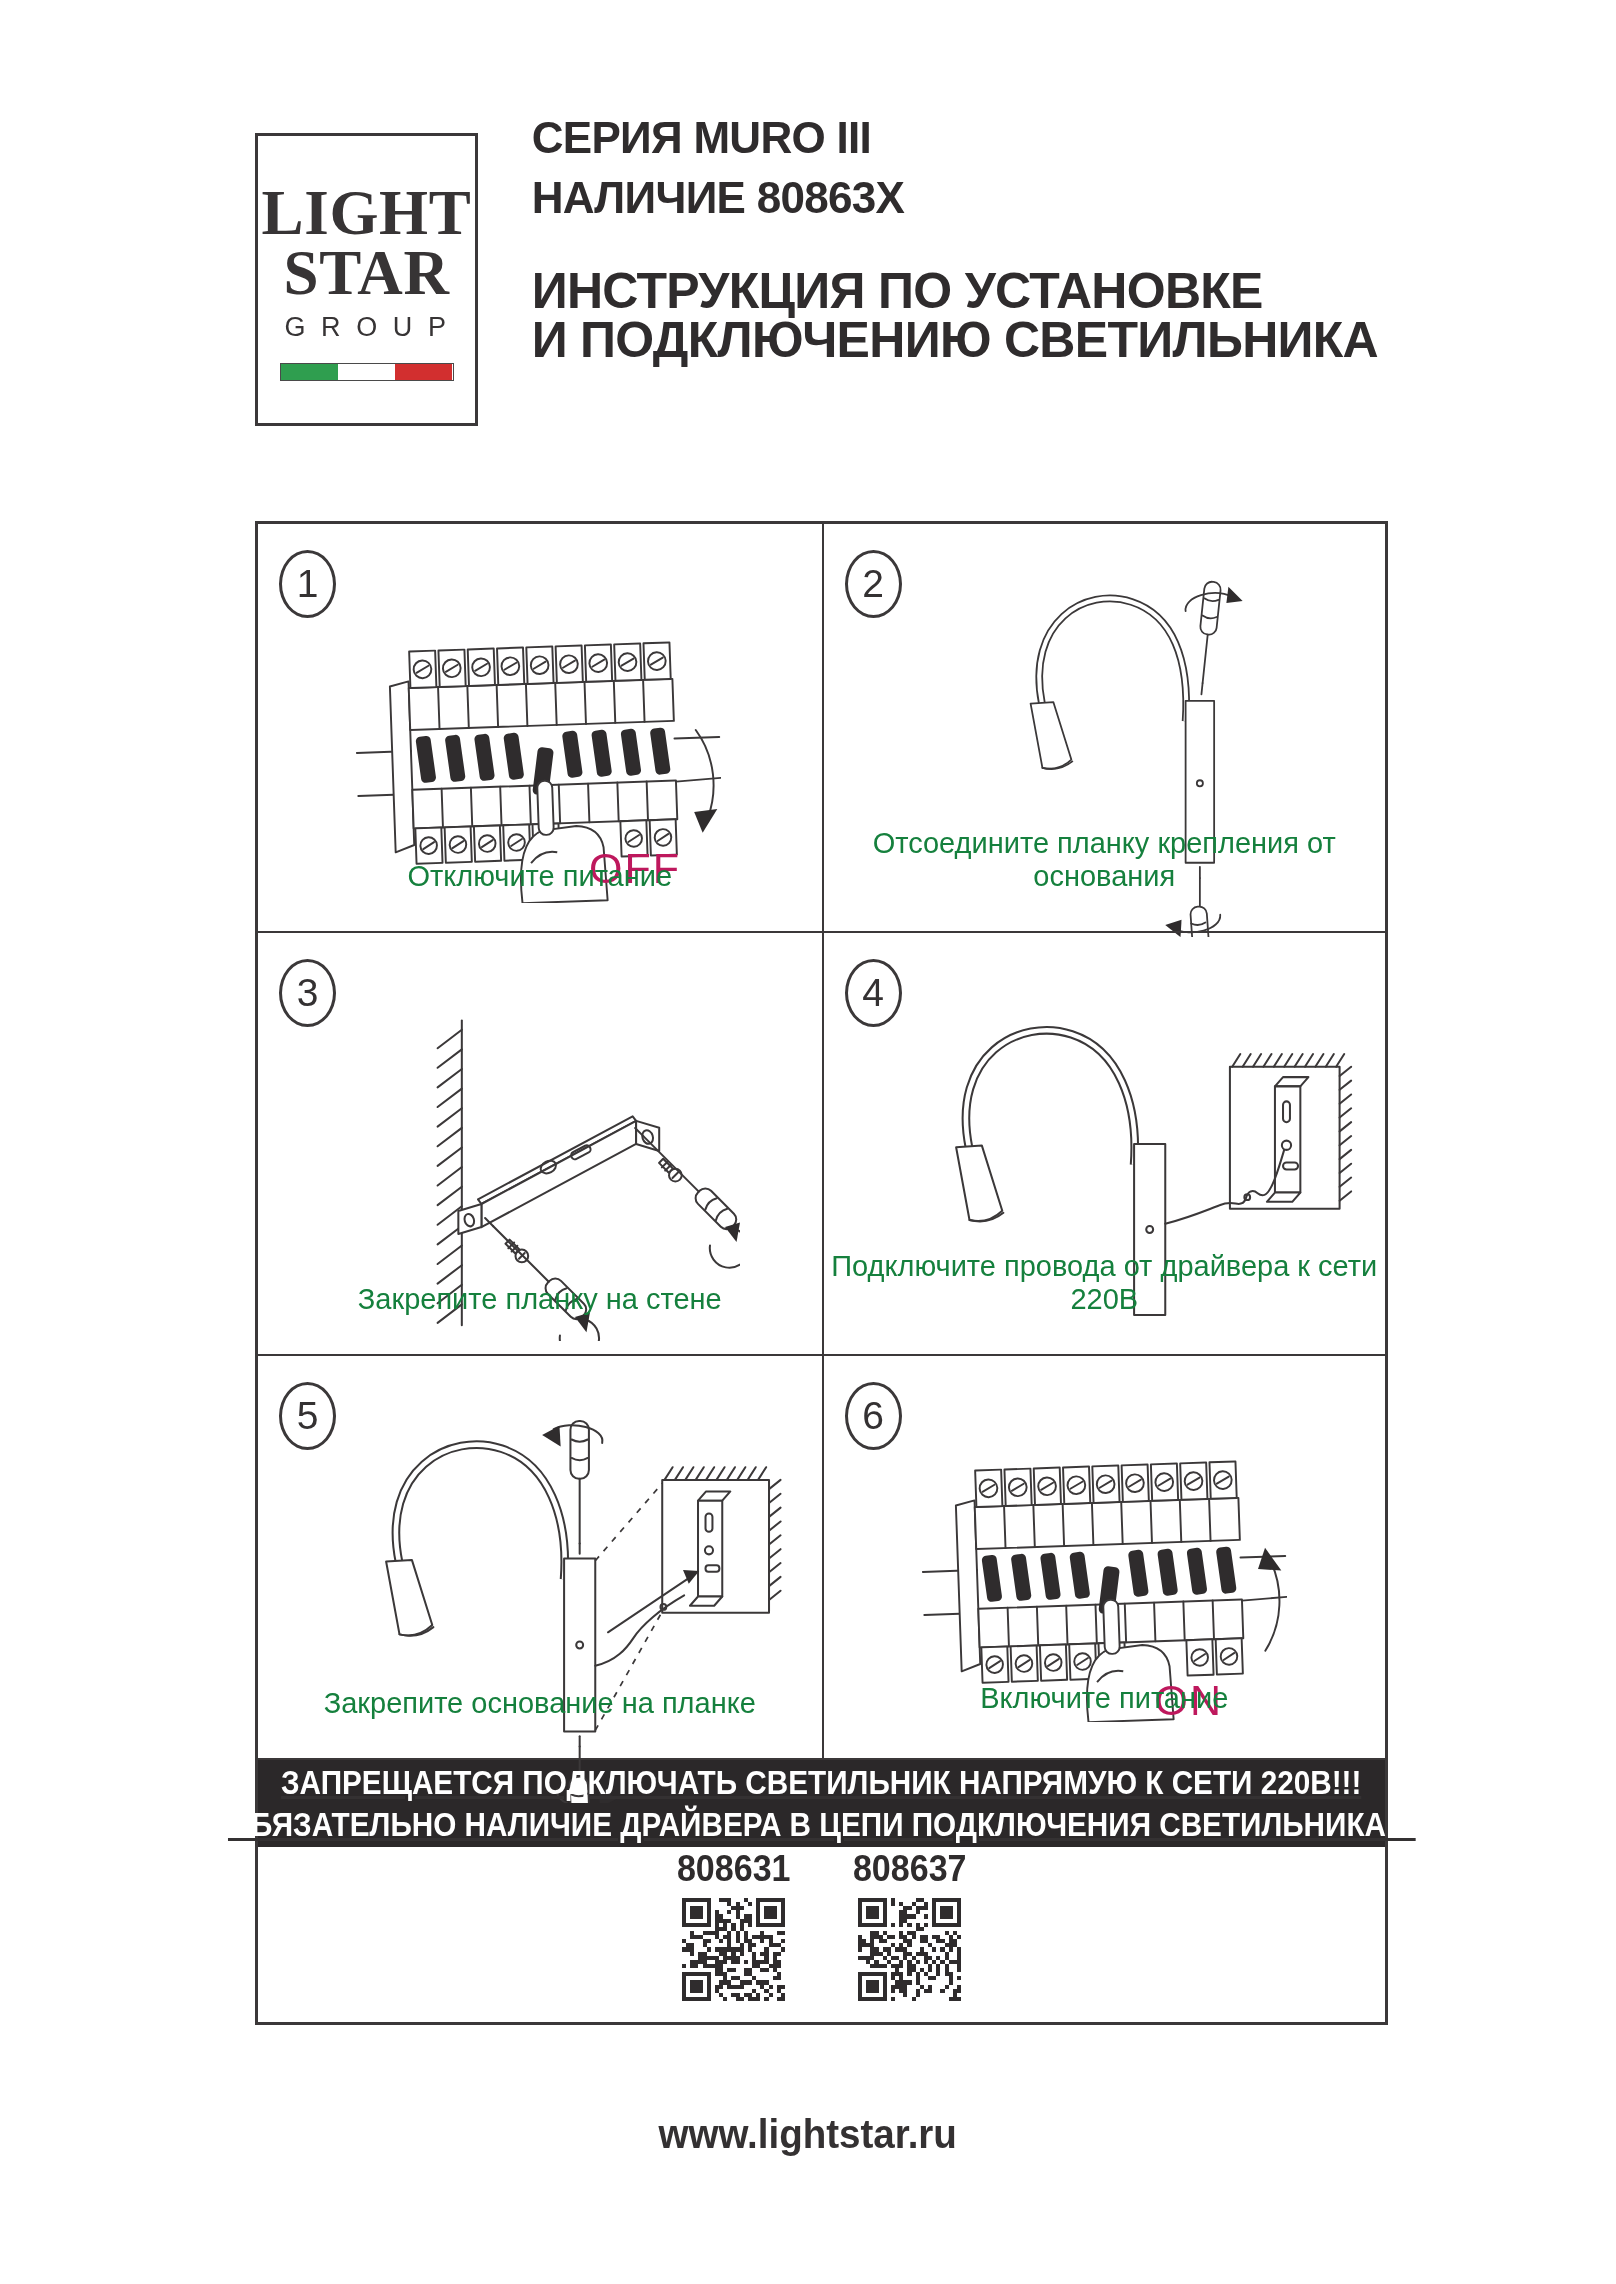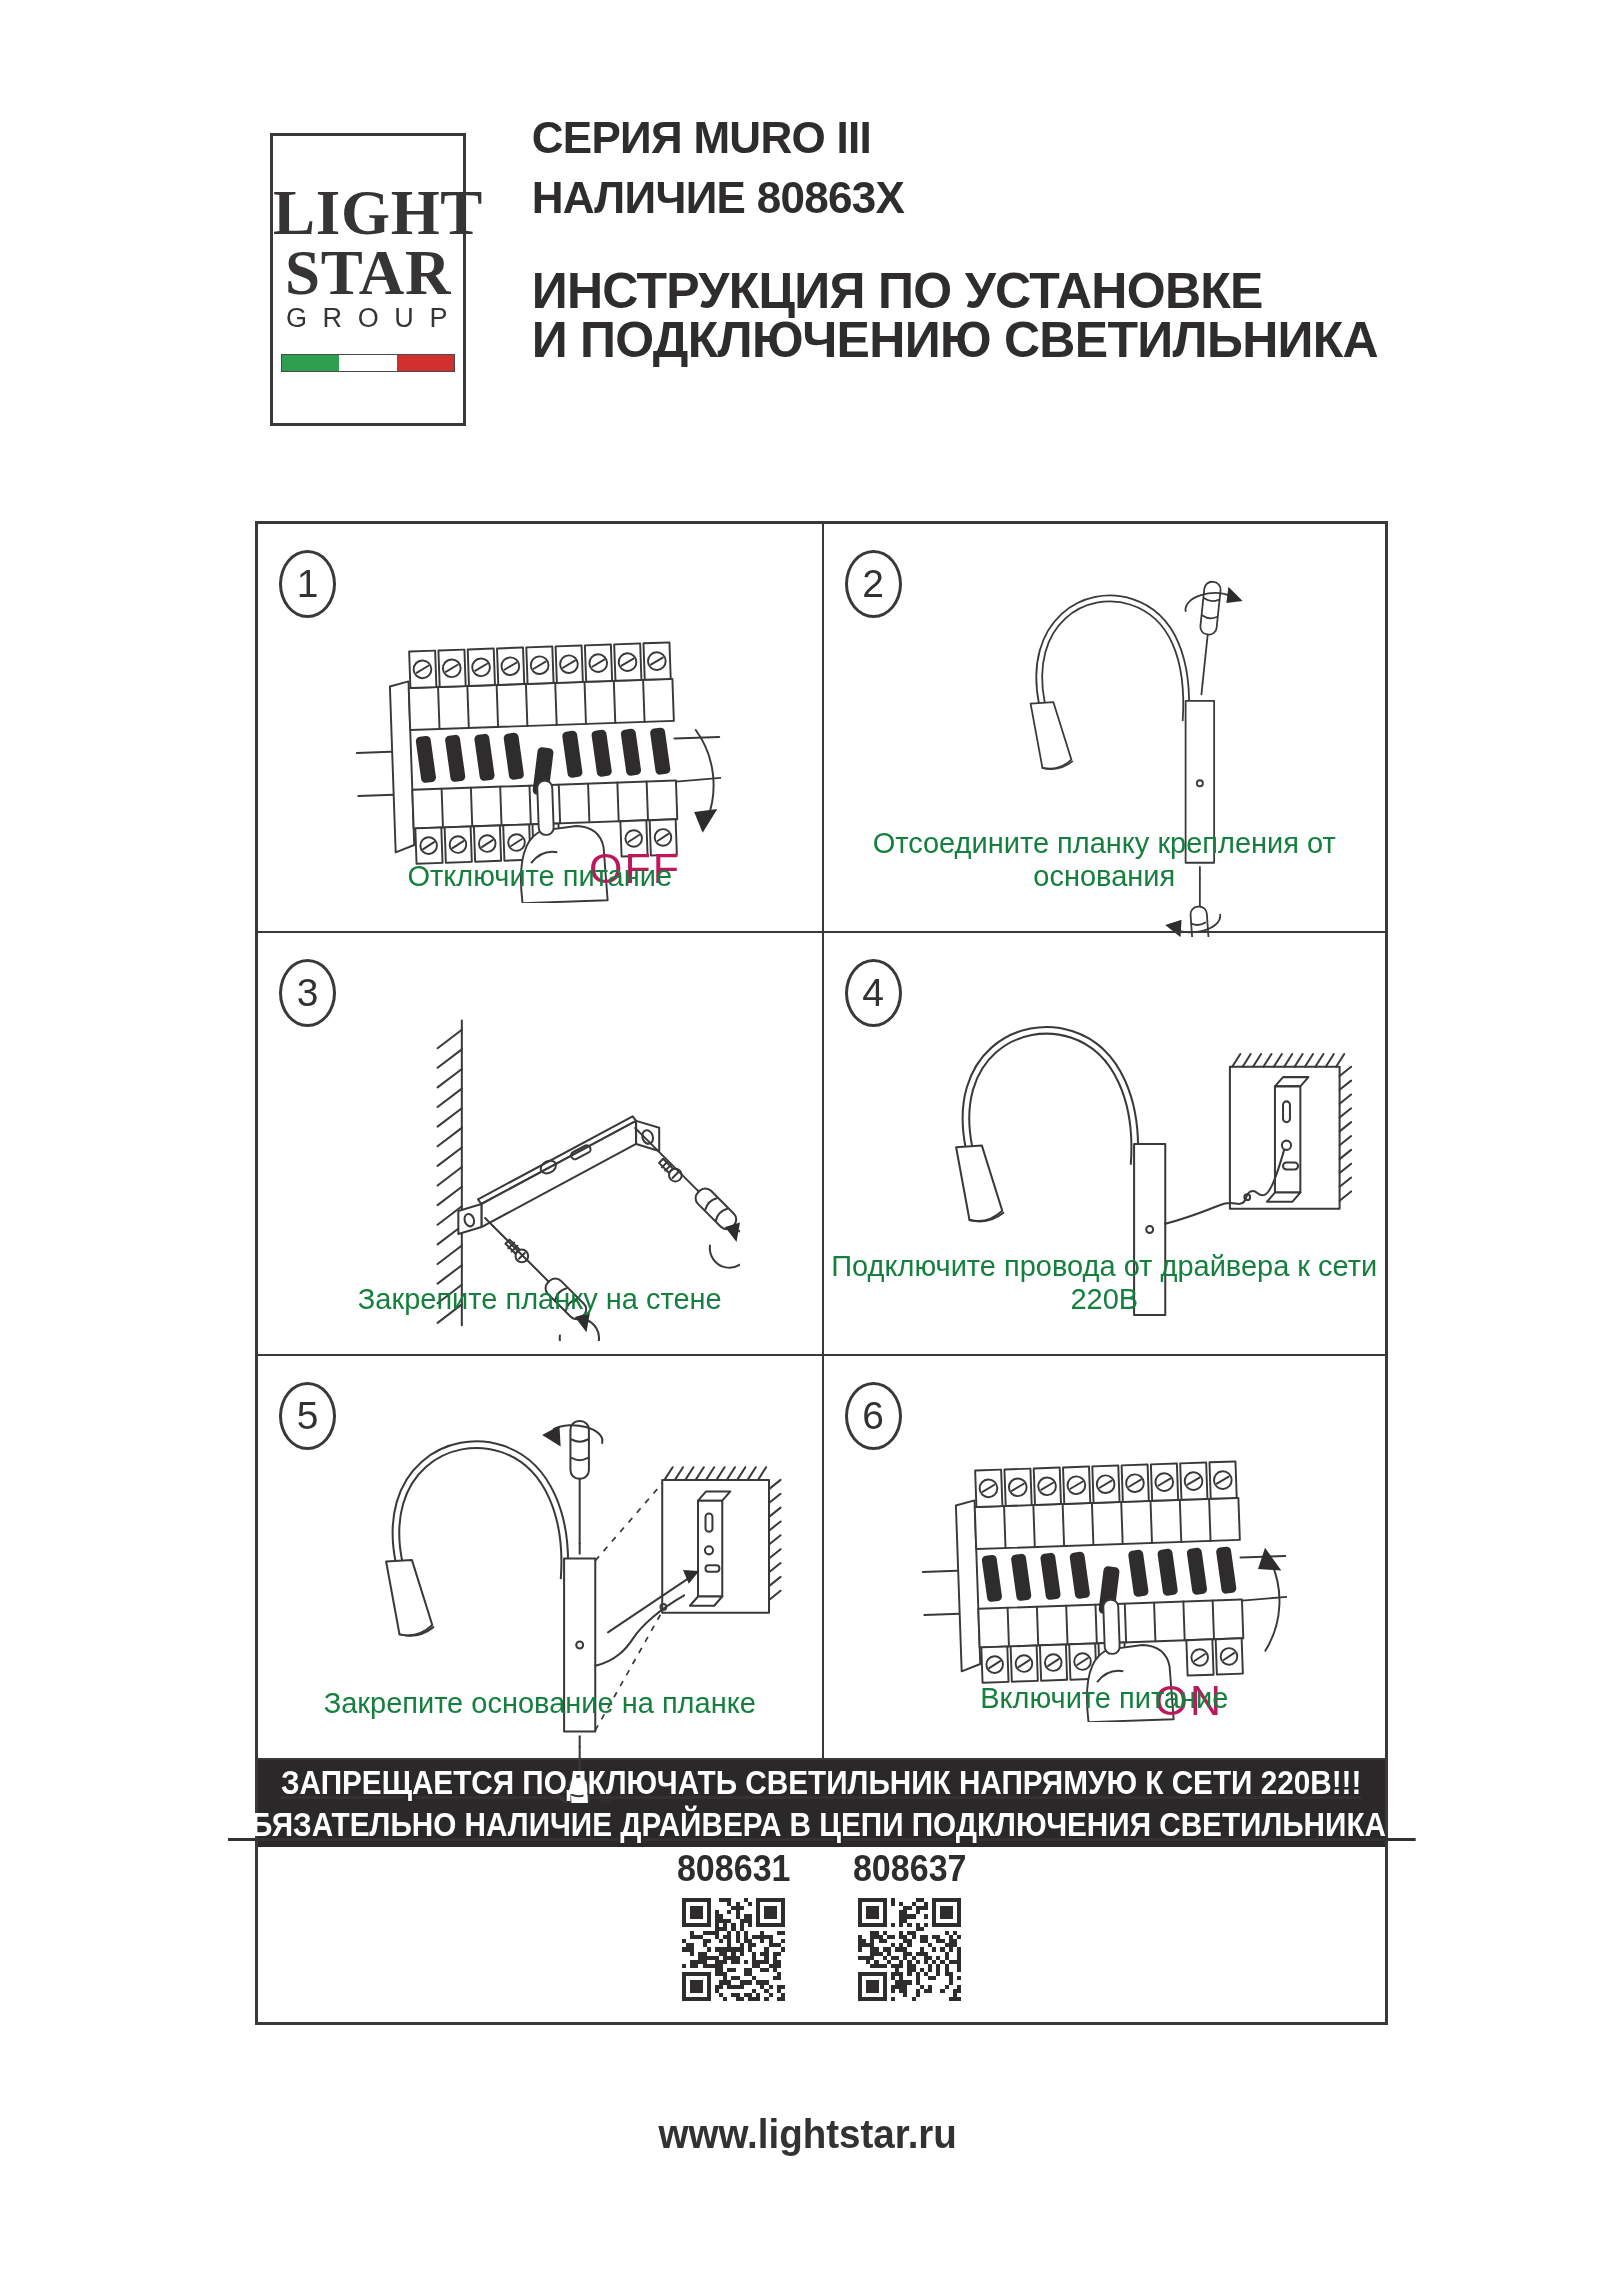--- a/index.html
+++ b/index.html
@@ -1,23 +1,23 @@
 <!DOCTYPE html>
 <html style="font-size:10.4px"><head>
 <meta charset="utf-8">
 <style>
   html,body{margin:0;padding:0;background:#ffffff;}
   .page{position:relative;width:1616px;height:2284px;background:#ffffff;overflow:hidden;
         font-family:"Liberation Sans",sans-serif;color:#343132;}
   
-  .logo-box{position:absolute;left:270px;top:133px;width:196px;height:293px;
+  .logo-box{position:absolute;left:255px;top:133px;width:223px;height:293px;
             border:3.3px solid #3b3839;box-sizing:border-box;text-align:center;padding-top:47px;}
   .logo-word{font-family:"Liberation Serif",serif;font-weight:bold;font-size:63px;line-height:60px;
              letter-spacing:0.7px;color:#373435;}
-  .logo-group{font-size:27px;letter-spacing:15.6px;padding-left:13px;color:#373435;}
+  .logo-group{margin-top:9px;font-size:27px;letter-spacing:15.6px;padding-left:13px;color:#373435;}
   .flag{width:174px;height:18px;margin:19.5px auto 0;border:1.3px solid #4a4a4a;display:flex;box-sizing:border-box;}
   .flag span{flex:1;}
   .title-block{position:absolute;right:238px;top:108px;text-align:left;font-weight:bold;color:#2f2c2d;}
   .title-block .small{font-size:44px;line-height:60px;letter-spacing:-0.7px;}
   .title-block .big{font-size:50px;line-height:49px;letter-spacing:-0.7px;}
   .title-gap{height:39px;}
   
   .table{position:absolute;left:255px;top:521px;width:1133px;height:1504px;border:3.3px solid #3b3839;
          box-sizing:border-box;display:grid;grid-template-columns:1fr 1fr;
          grid-template-rows:407px 423px 404px 89px 172px;}

